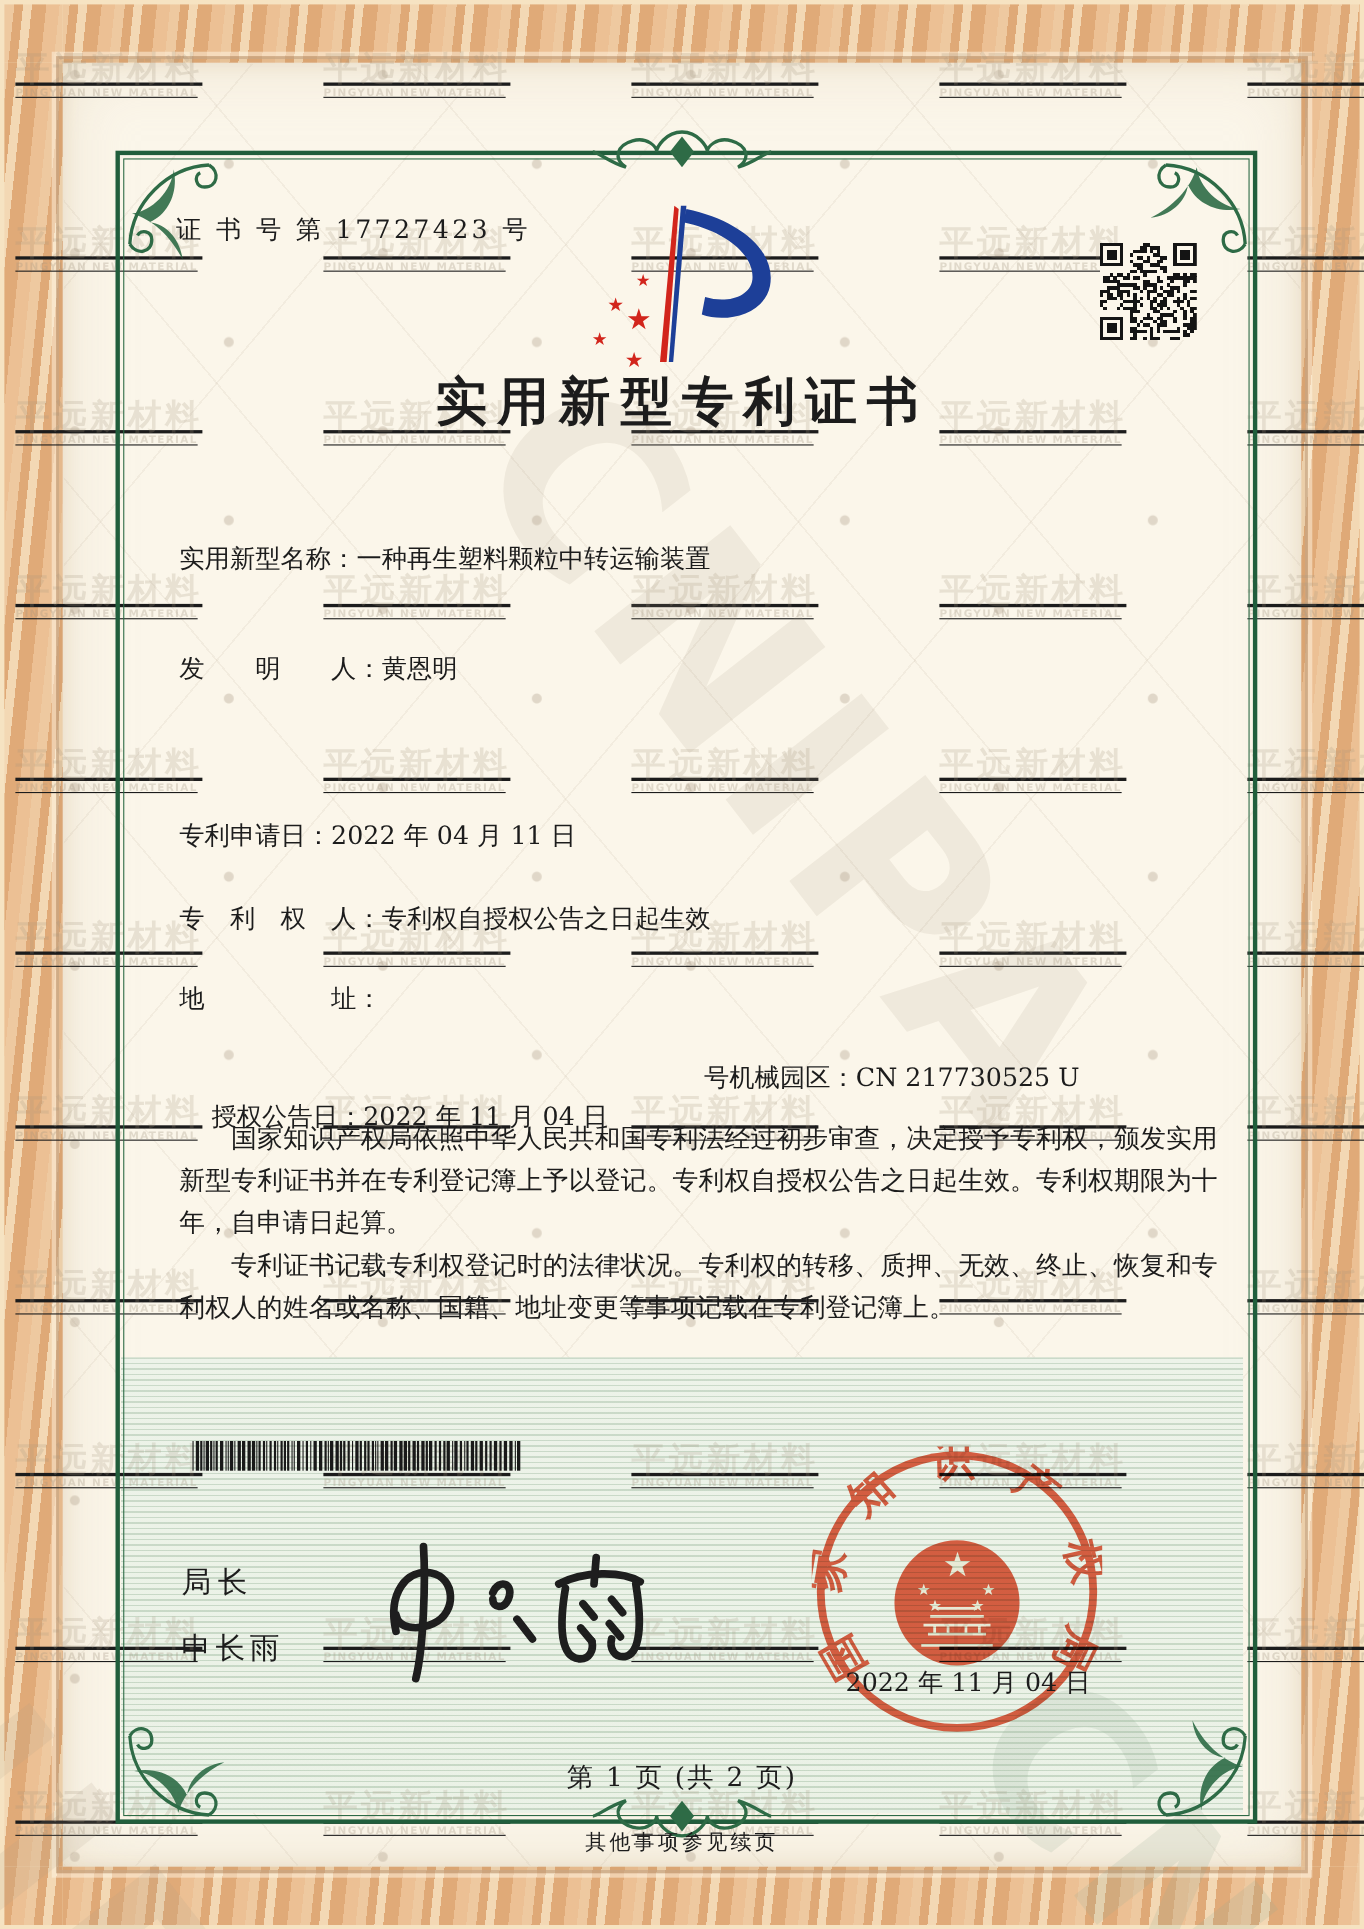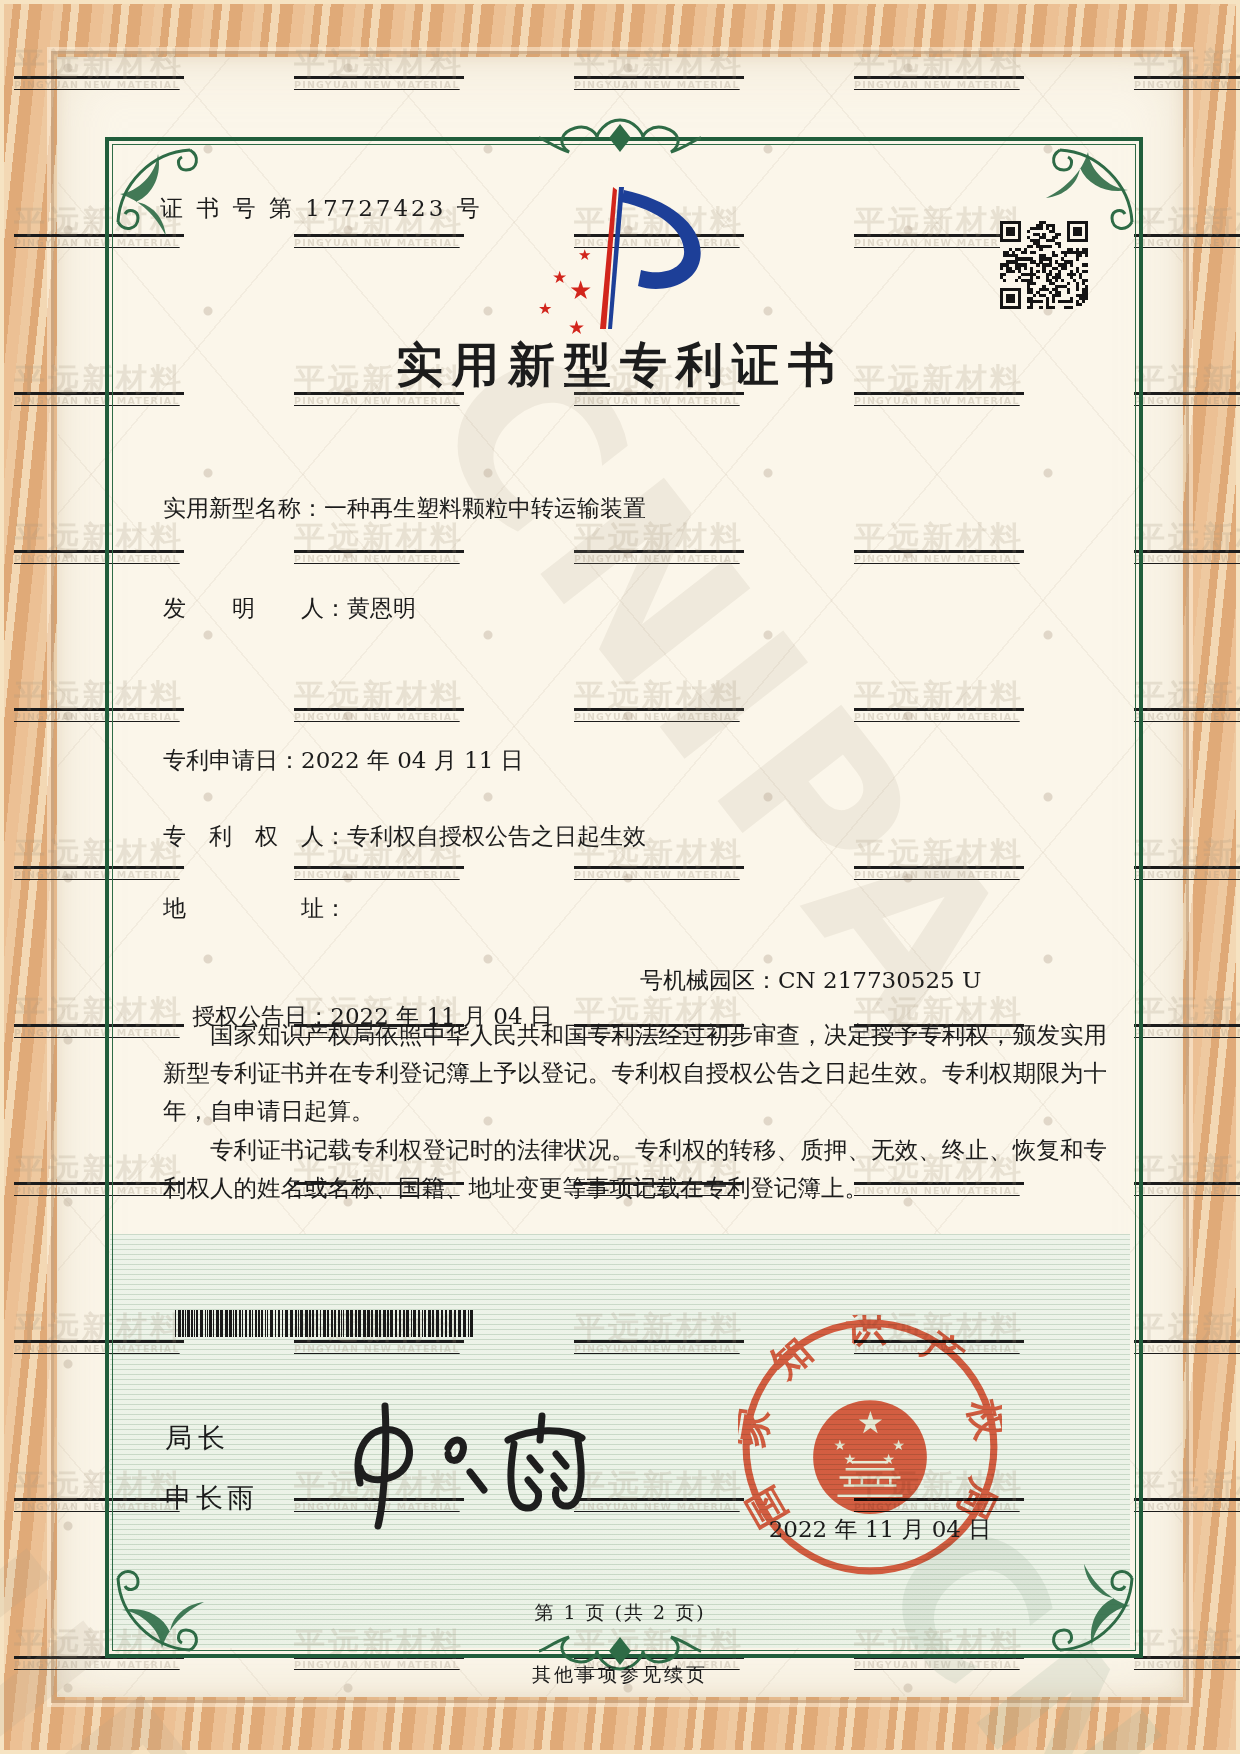--- a/index.html
+++ b/index.html
@@ -67,21 +67,21 @@
   .paras{position:absolute;left:163px;top:1016px;width:944px;z-index:6;font-size:23.5px;line-height:38.2px;text-align:justify;}
   .paras p{margin:0;text-indent:2em;}
   
   .barcode{position:absolute;left:175px;top:1310px;width:302px;height:27px;z-index:6;}
   .barcode span{position:absolute;top:0;bottom:0;background:#191919;}
   .sig-title{position:absolute;left:165px;top:1420px;z-index:6;font-size:27px;letter-spacing:6px;}
   .sig-name{position:absolute;left:165px;top:1480px;z-index:6;font-size:27px;letter-spacing:4px;}
   .signature{position:absolute;left:330px;top:1388px;width:270px;height:160px;z-index:6;}
   .seal{position:absolute;left:738px;top:1315px;width:264px;height:264px;z-index:7;mix-blend-mode:multiply;opacity:.92;}
   .seal-date{position:absolute;left:765px;top:1514px;width:230px;z-index:8;text-align:center;font-size:23px;white-space:pre;}
-  .page-num{position:absolute;left:105px;width:1030px;top:1600px;z-index:6;text-align:center;font-size:19px;letter-spacing:2px;white-space:pre;}
+  .page-num{position:absolute;left:105px;width:1030px;top:1600px;z-index:6;text-align:center;font-size:24px;letter-spacing:2px;white-space:pre;}
   .footer-note{position:absolute;left:0;width:1240px;top:1662px;z-index:6;text-align:center;font-size:19px;letter-spacing:3px;}
 </style>
 </head>
 <body>
 
 <div class="canvas">
 
   <div class="paper-bg"></div>
   <div class="wood"></div>
   <div class="wood-edge"></div>

